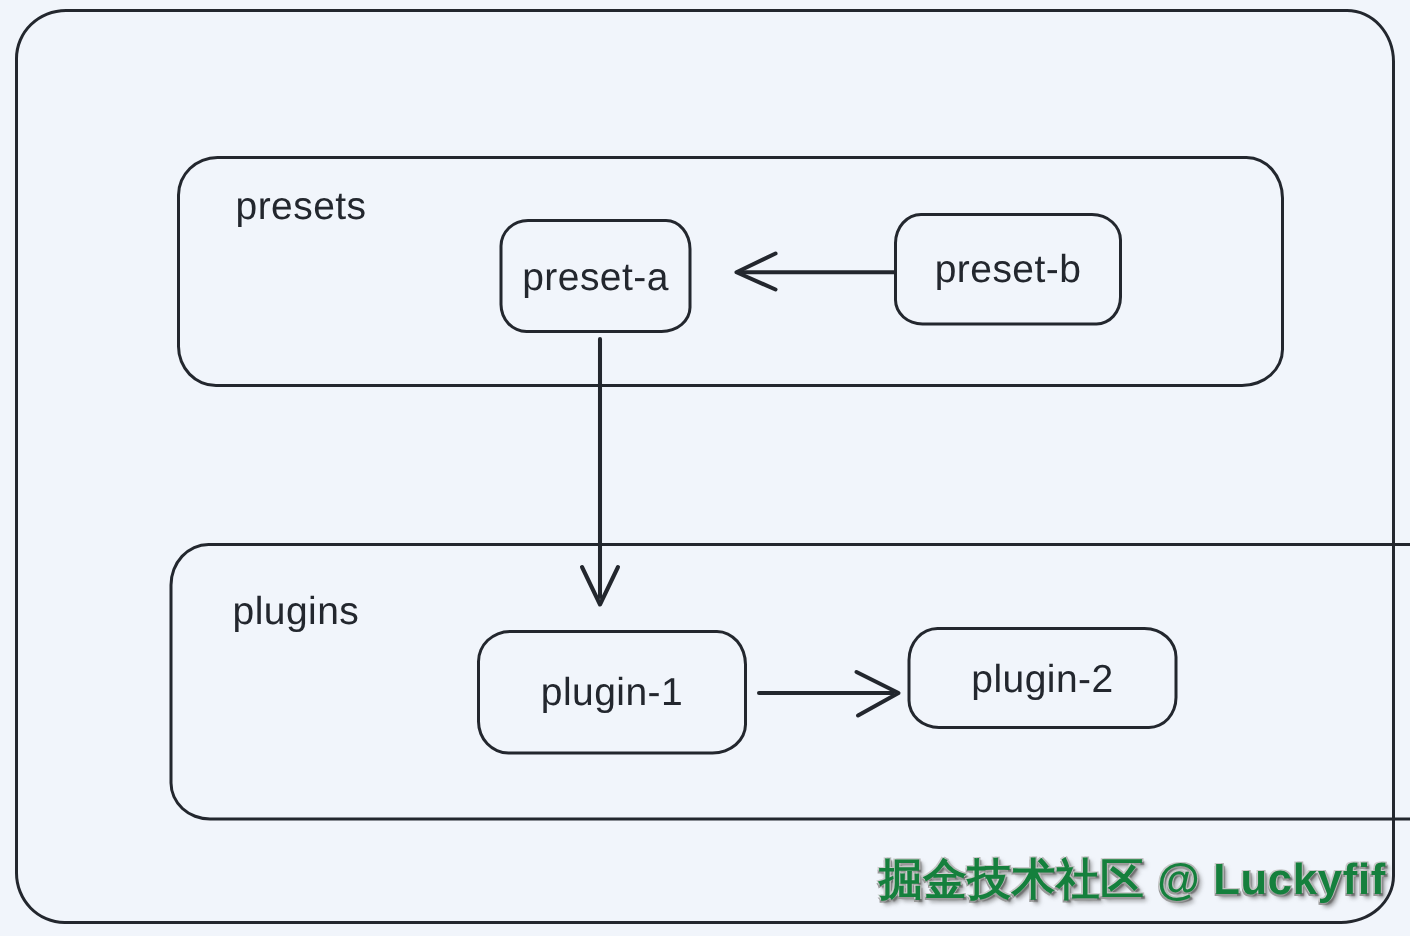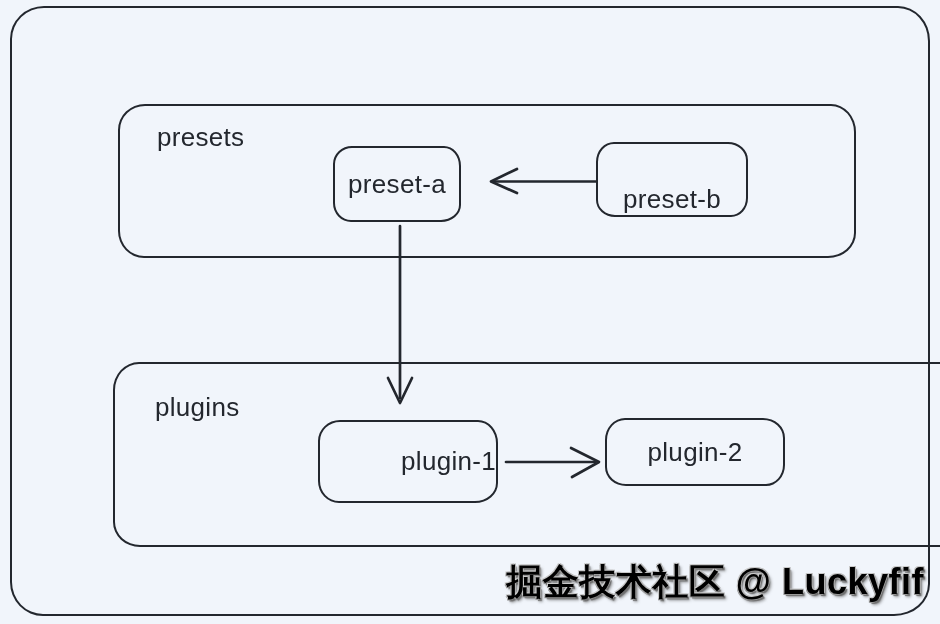--- a/index.html
+++ b/index.html
@@ -62,27 +62,25 @@
   }
   #node-preset-a {
     left: 333px; top: 146px;
     width: 128px; height: 76px;
     border-radius: 19px 17px 20px 18px / 18px 20px 17px 19px;
   }
   #node-preset-b {
     left: 596px; top: 142px;
     width: 152px; height: 75px;
     border-radius: 18px 20px 17px 19px / 20px 18px 19px 17px;
-    align-items: flex-end;
   }
   #node-plugin-1 {
     left: 318px; top: 420px;
     width: 180px; height: 83px;
     border-radius: 22px 20px 23px 21px / 21px 23px 20px 22px;
-    justify-content: flex-end;
   }
   #node-plugin-2 {
     left: 605px; top: 418px;
     width: 180px; height: 68px;
     border-radius: 20px 22px 19px 21px / 22px 20px 21px 19px;
   }
   #edges-svg {
     position: absolute;
     left: 0; top: 0;
     width: 940px; height: 624px;
@@ -92,24 +90,24 @@
     stroke: #23272e;
     stroke-width: 2.7;
     fill: none;
     stroke-linecap: round;
     stroke-linejoin: round;
   }
   #watermark {
     position: absolute;
     right: 16px;
     bottom: 17px;
-    font-size: 36px;
+    font-size: 29px;
     font-weight: 700;
     letter-spacing: 0.5px;
-    color: #000000;
+    color: #15803d;
     text-shadow:
       -1px -1px 0 #c9c9c9,
        1px -1px 0 #b5b5b5,
       -1px  1px 0 #9a9a9a,
        1.5px 1.5px 1px #6f6f6f,
        2.5px 2.5px 3px rgba(80,80,80,0.55);
     white-space: nowrap;
     z-index: 5;
   }
 </style>

